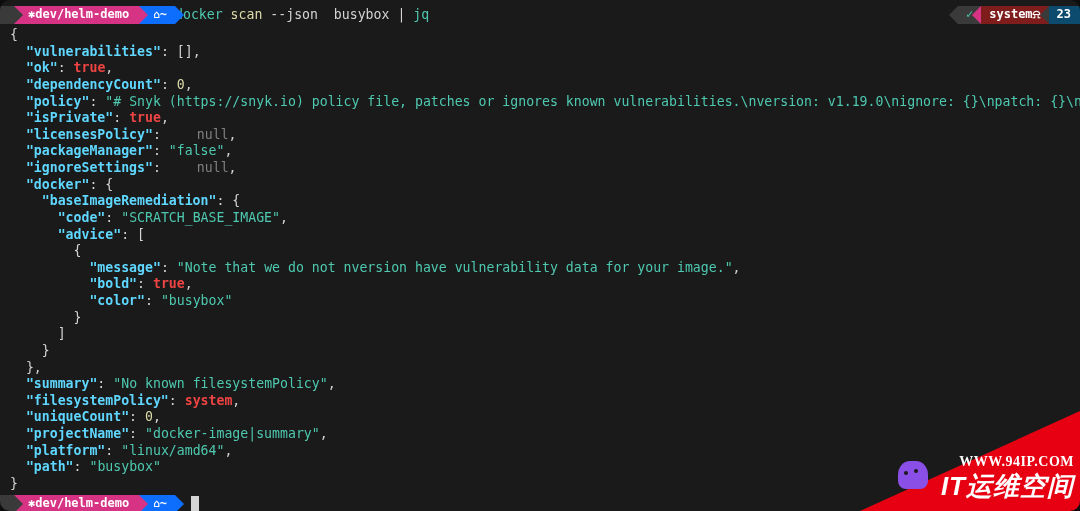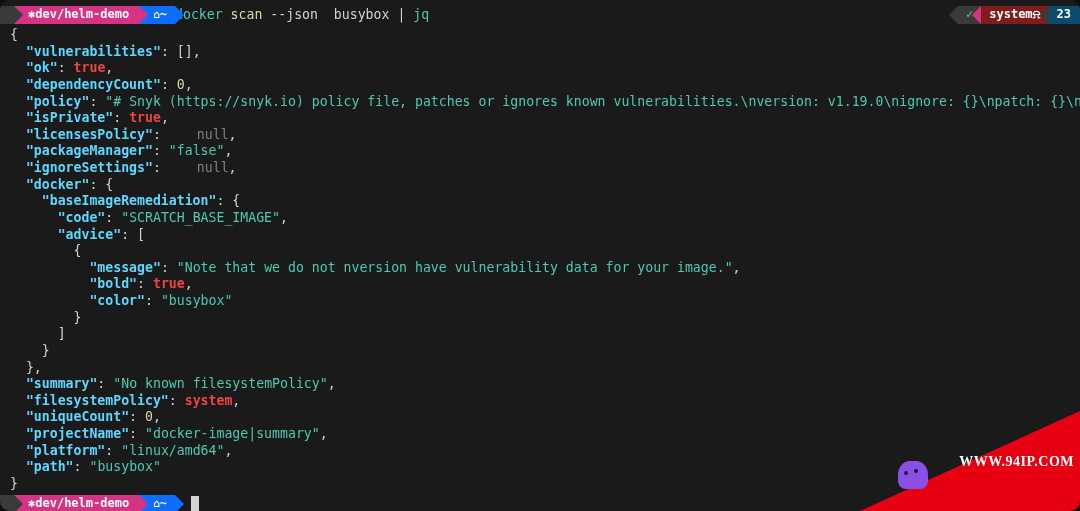--- a/index.html
+++ b/index.html
@@ -255,13 +255,14 @@
     </div>
 
   </div>
 
   <div class="podman-icon">
     <div class="pod-seal"></div>
   </div>
 
   <div class="corner-triangle"></div>
   <div class="corner-url">WWW.94IP.COM</div>
+  <div class="corner-main">IT运维空间</div>
 </div>
 
 </body></html>

